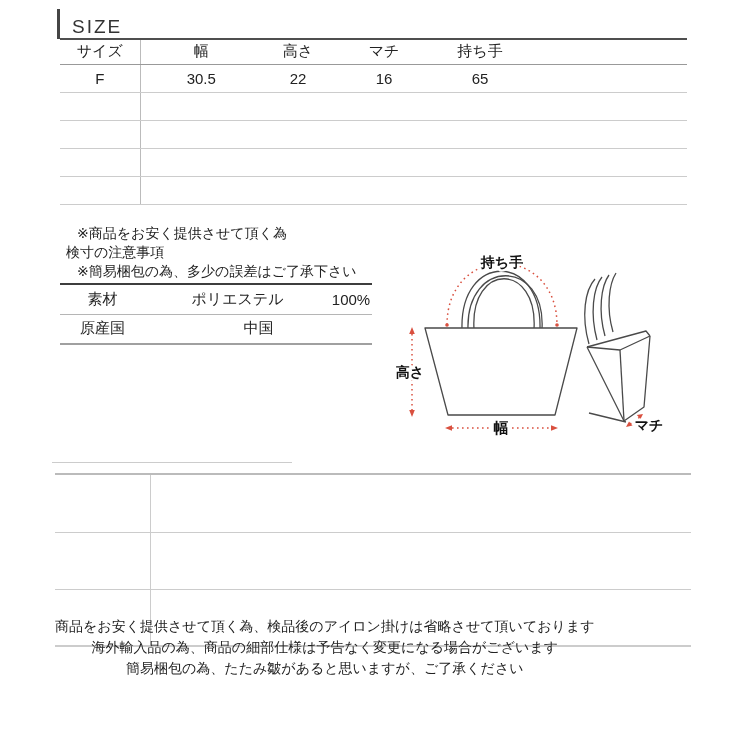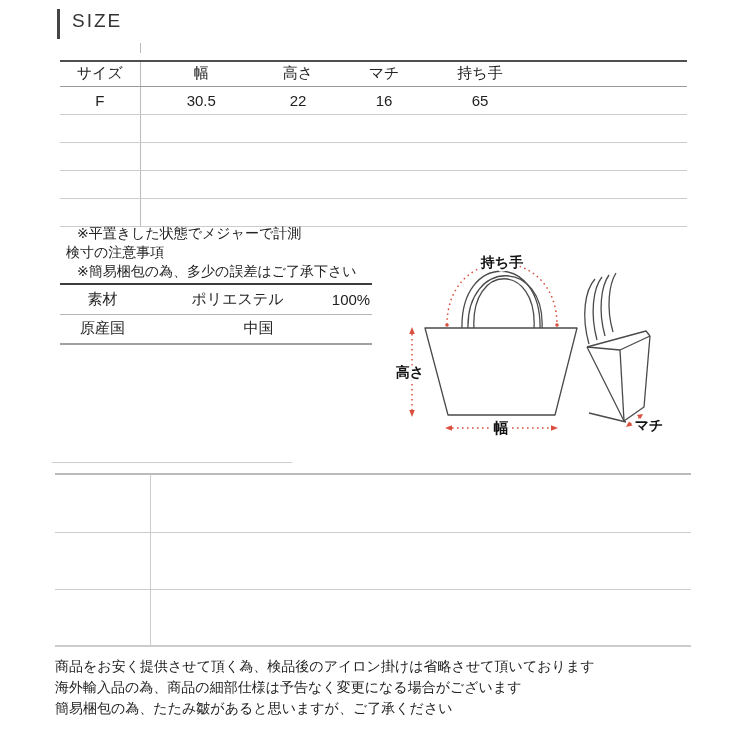--- a/index.html
+++ b/index.html
@@ -67,25 +67,25 @@
 
   
   .footer { font-size:14px; line-height:21px; color:#222; }
 </style>
 </head>
 <body>
 
 <div class="page">
 
   <div class="abs vbar" style="left:57px; top:9px;"></div>
-  <div class="abs size-label" style="left:72px; top:10px;">SIZE</div>
+  <div class="abs size-label" style="left:72px; top:16px;">SIZE</div>
 
   <div class="abs tick" style="left:140px; top:43px;"></div>
 
-  <table class="size-table abs" style="left:60px; top:60px;">
+  <table class="size-table abs" style="left:60px; top:38px;">
     <colgroup>
       <col style="width:80px">
         <col style="width:122px">
         <col style="width:72px">
       <col style="width:100px">
         <col style="width:92px">
         <col>
     </colgroup>
     <thead>
       <tr>
@@ -119,21 +119,21 @@
           <td colspan="5"></td>
         </tr>
       <tr>
           <td class="first"></td>
           <td colspan="5"></td>
         </tr>
     </tbody>
   </table>
 
   <div class="abs notes" style="left:66px; top:224px;">
-    <div class="indent">※平置きした状態でメジャーで計測</div>
+    <div class="indent">※商品をお安く提供させて頂く為</div>
     <div>検寸の注意事項</div>
     <div class="indent">※簡易梱包の為、多少の誤差はご了承下さい</div>
   </div>
 
   <table class="spec-table abs" style="left:60px; top:283px;">
     <colgroup>
         <col style="width:85px">
         <col style="width:185px">
         <col style="width:42px">
       </colgroup>
@@ -209,19 +209,19 @@
           <td class="c1"></td>
           <td></td>
         </tr>
     <tr>
           <td class="c1"></td>
           <td></td>
         </tr>
   </tbody>
     </table>
 
-  <div class="abs footer" style="left:55px; top:656px;">
+  <div class="abs footer" style="left:55px; top:616px;text-align:center;">
     <div>商品をお安く提供させて頂く為、検品後のアイロン掛けは省略させて頂いております</div>
     <div>海外輸入品の為、商品の細部仕様は予告なく変更になる場合がございます</div>
     <div>簡易梱包の為、たたみ皺があると思いますが、ご了承ください</div>
   </div>
 
 </div>
 
 </body></html>

